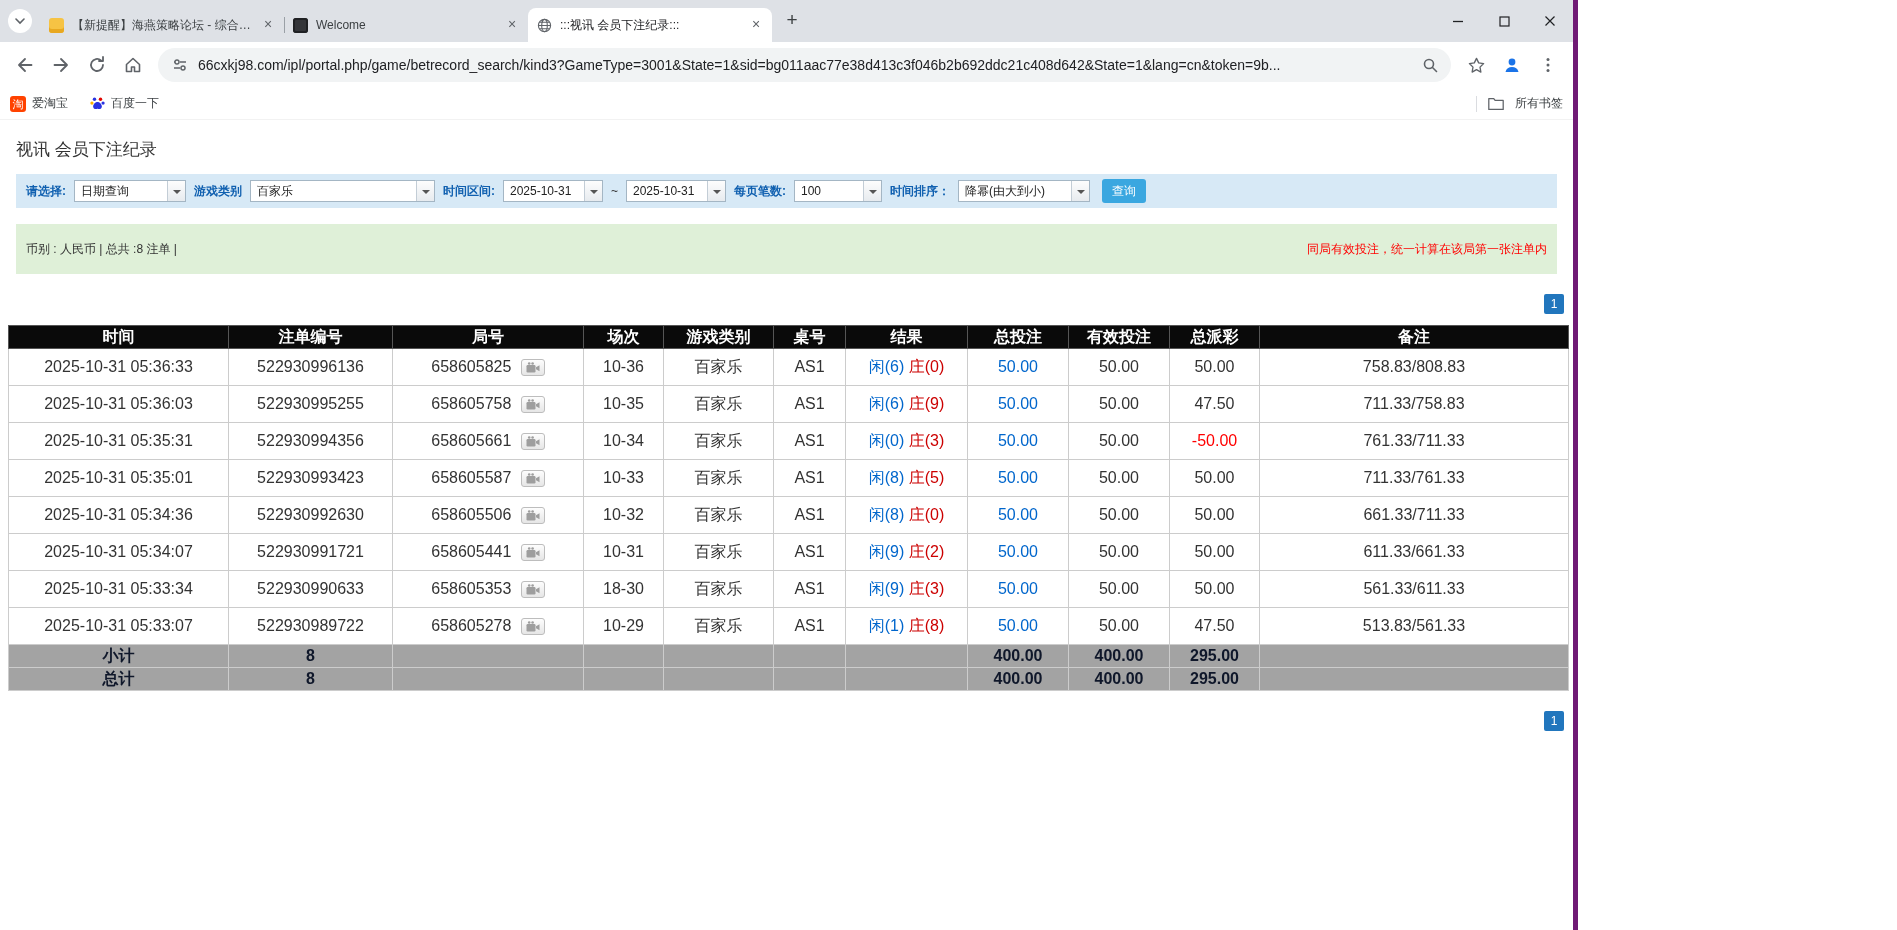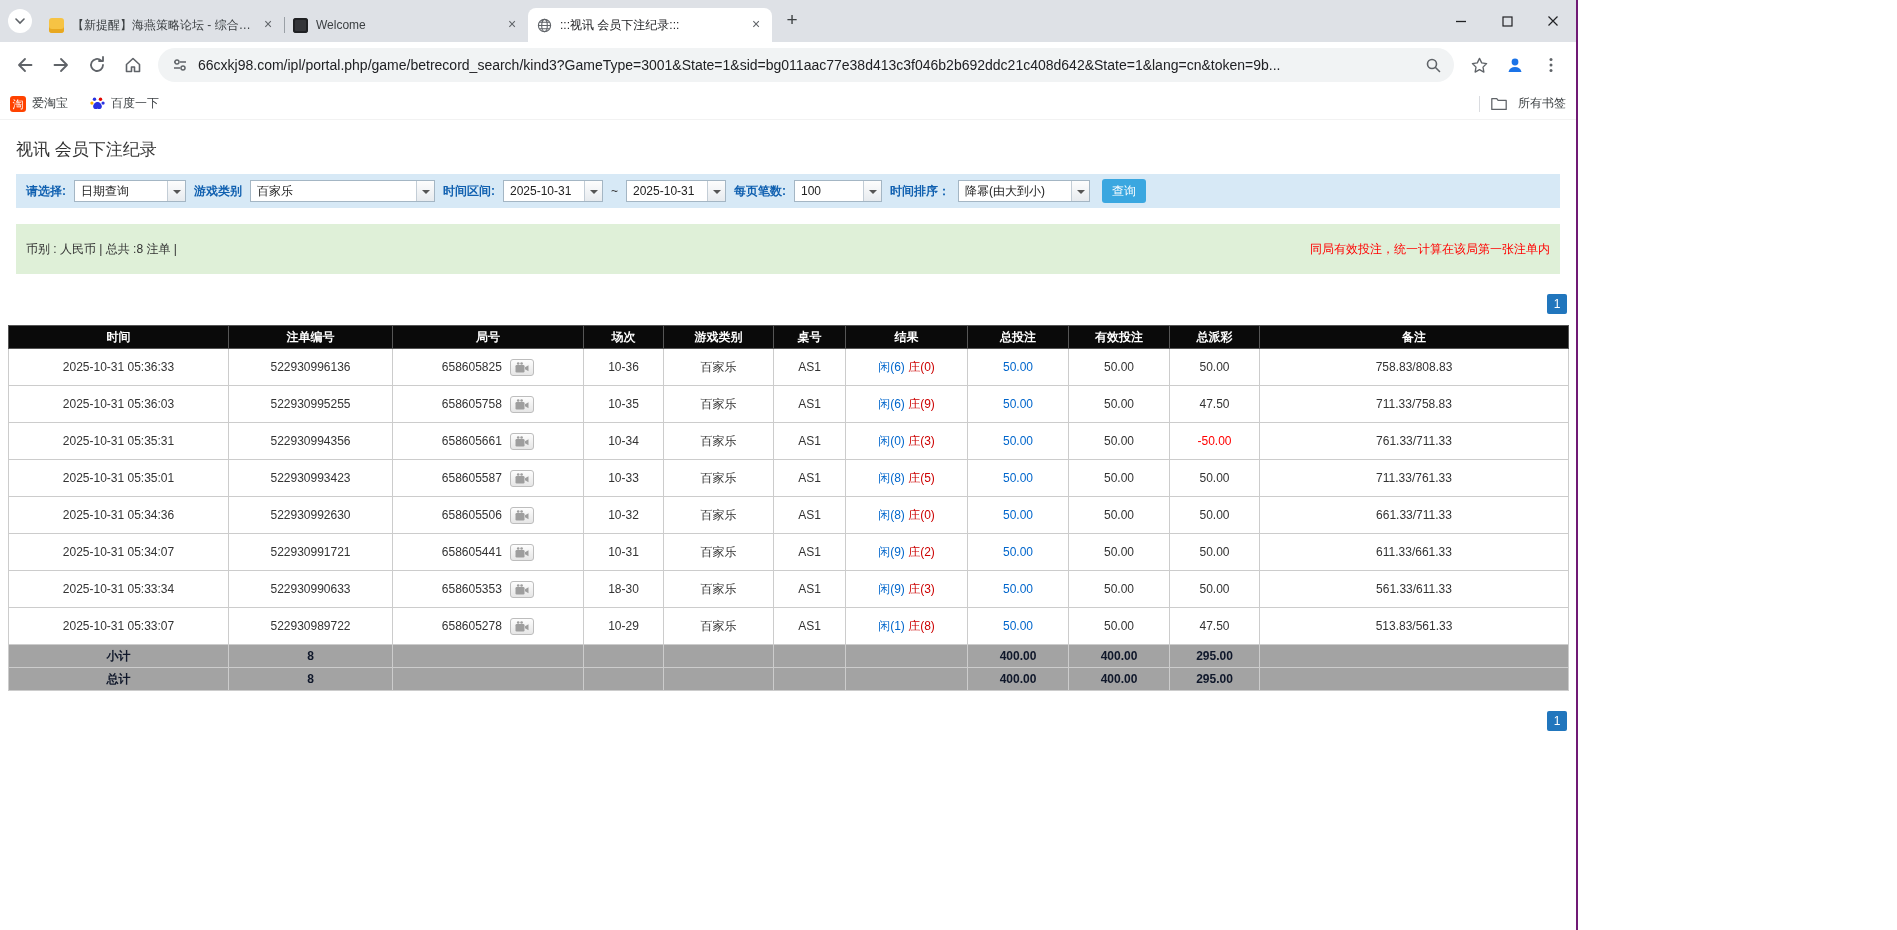--- a/index.html
+++ b/index.html
@@ -1,17 +1,17 @@
 <!DOCTYPE html>
 <html><head>
 <meta charset="utf-8">
 <style>
   * { margin:0; padding:0; box-sizing:border-box; }
   html,body { width:1897px; height:930px; background:#fff; font-family:"Liberation Sans","DejaVu Sans",sans-serif; overflow:hidden; }
-  .window { width:1578px; height:930px; background:#fff; position:relative; border-right:2px solid #701a75; }
+  .window { width:1578px; height:930px; background:#fff; position:relative; border-right:5px solid #701a75; }
 
   
   .tabstrip { height:42px; background:#dee1e6; display:flex; align-items:flex-end; padding-left:40px; position:relative; }
   .tab-search { position:absolute; left:8px; top:9px; width:24px; height:24px; border-radius:50%; background:#fff;
                 display:flex; align-items:center; justify-content:center; cursor:pointer; }
   .tabs { display:flex; height:34px; }
   .tab { width:244px; height:34px; display:flex; align-items:center; padding:0 8px; gap:8px; font-size:12px;
          color:#3c4043; position:relative; cursor:pointer; }
   .tab.active { background:#fff; border-radius:8px 8px 0 0; color:#202124; }
   .tab:not(.active):not(:first-child)::before { content:''; position:absolute; left:0; top:9px; bottom:9px; width:1px; background:#9aa0a6; }
@@ -61,21 +61,21 @@
               font-size:12px; cursor:pointer; margin-left:4px; }
 
   .summarybar { margin:16px 16px 0; background:#dff0d8; height:50px; display:flex; align-items:center;
                 justify-content:space-between; padding:0 10px; font-size:12px; color:#333; }
   .notice { color:#ff0000; }
 
   .pagerow { display:flex; justify-content:flex-end; margin:20px 9px 0; }
   .pagebtn { min-width:20px; height:20px; padding:0 4px; background:#2176bd; color:#fff; font-size:12px;
              display:flex; align-items:center; justify-content:center; border-radius:2px; cursor:pointer; }
 
-  table.bets { width:1560px; margin:11px 8px 0; border-collapse:collapse; font-size:12px; text-align:center;
+  table.bets { width:1560px; margin:11px 8px 0; border-collapse:collapse; font-size:16px; text-align:center;
                color:#333; table-layout:fixed; }
   .bets th { background:#0a0a0a; color:#fff; height:23px; font-weight:bold; border:1px solid #555; padding:0 2px; }
   .bets td { height:37px; border:1px solid #ccc; padding:0 4px; background:#fff; overflow:hidden; }
   .bets tr.foot td { background:#a3a3a3; color:#0f172a; font-weight:bold; height:23px; }
   .c1{width:220px}.c2{width:164px}.c3{width:191px}.c4{width:80px}.c5{width:110px}.c6{width:72px}
   .c7{width:122px}.c8{width:101px}.c9{width:101px}.c10{width:90px}.c11{width:309px}
   .res-p { color:#0066cc; }
   .res-b { color:#cc0000; }
   .bet-link { color:#0066cc; text-decoration:none; cursor:pointer; }
   .neg { color:#ff0000; }

